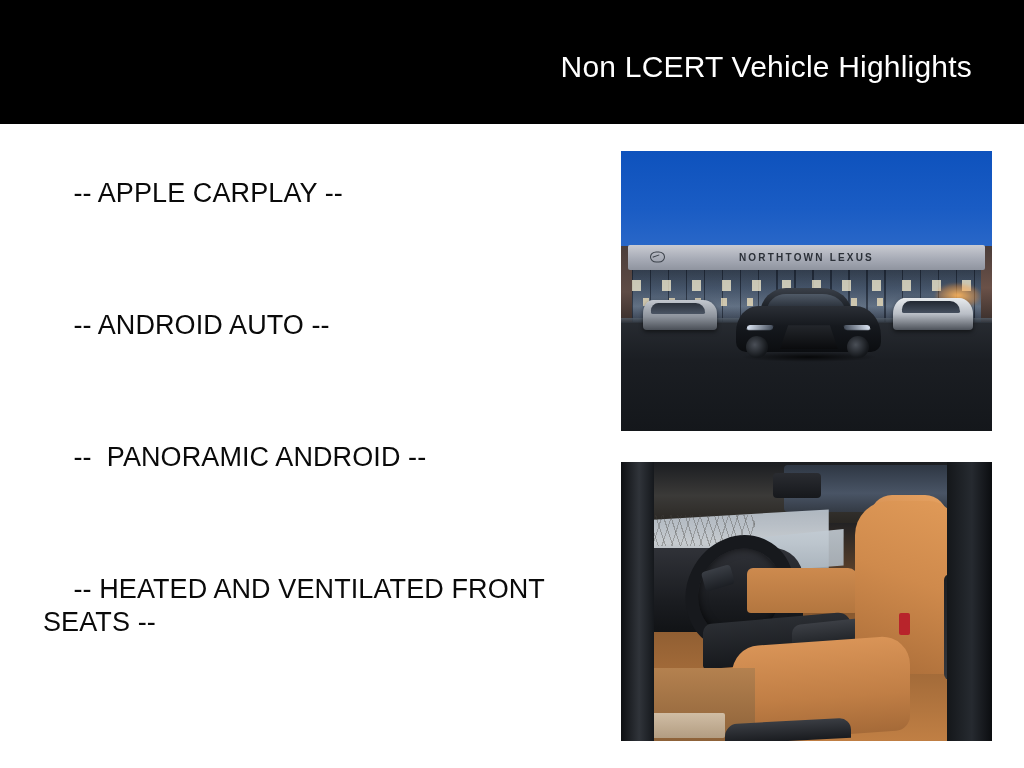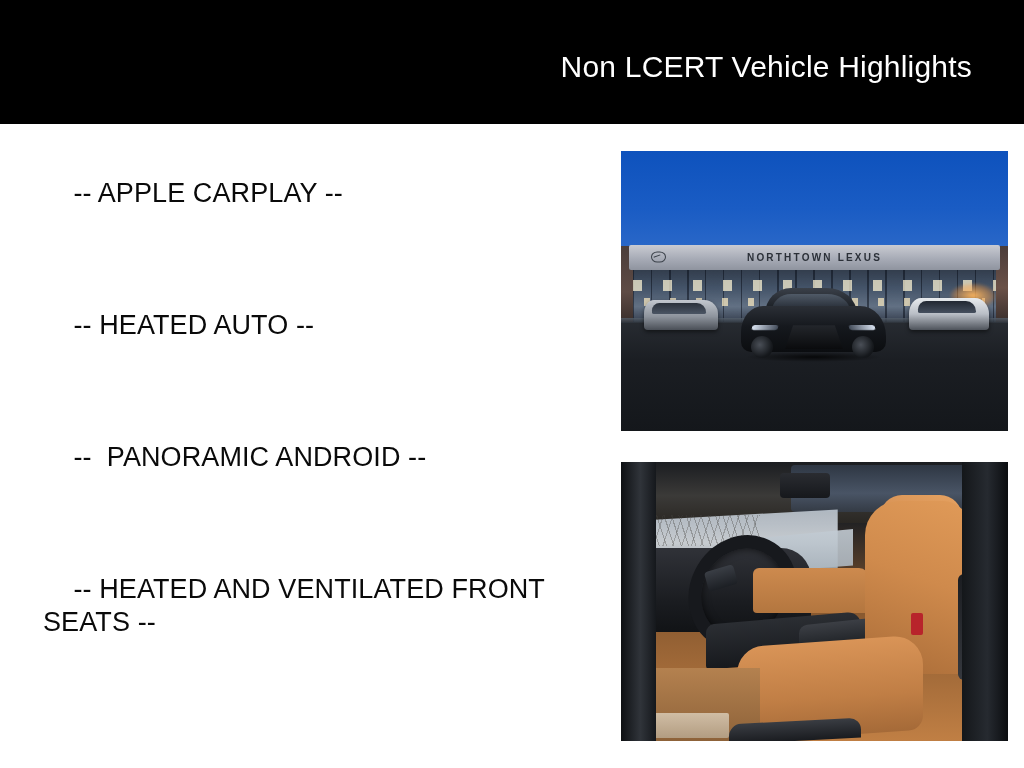--- a/index.html
+++ b/index.html
@@ -56,21 +56,20 @@
     color: #0a0a0a;
     letter-spacing: 0.1px;
     white-space: pre-wrap;
   }
 
   
   .photo {
     position: absolute;
     overflow: hidden;
     background: #111318;
-    padding-left: 16px;
   }
   .photo-exterior {
     left: 621px;
     top: 151px;
     width: 371px;
     height: 280px;
   }
   .photo-interior {
     left: 621px;
     top: 462px;
@@ -414,21 +413,21 @@
   <div class="header-title">Non LCERT Vehicle Highlights</div>
 </div>
 
 <div class="highlights">
 
   <div class="hl-item">
     <span>-- APPLE CARPLAY --</span>
   </div>
 
   <div class="hl-item">
-    <span>-- HEATED AUTO --</span>
+    <span>-- ANDROID AUTO --</span>
   </div>
 
   <div class="hl-item">
     <span>--  PANORAMIC ANDROID --</span>
   </div>
 
 
   <div class="hl-item">
     <span>-- HEATED AND VENTILATED FRONT SEATS --</span>
   </div>

